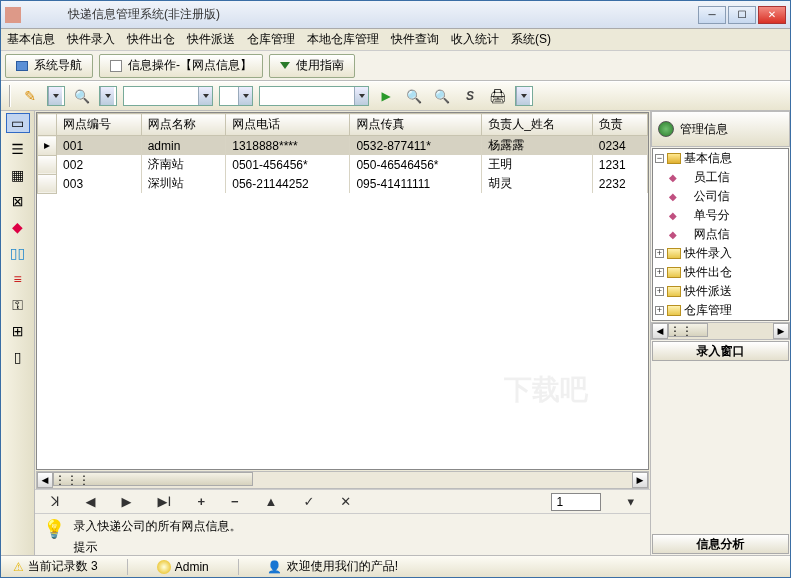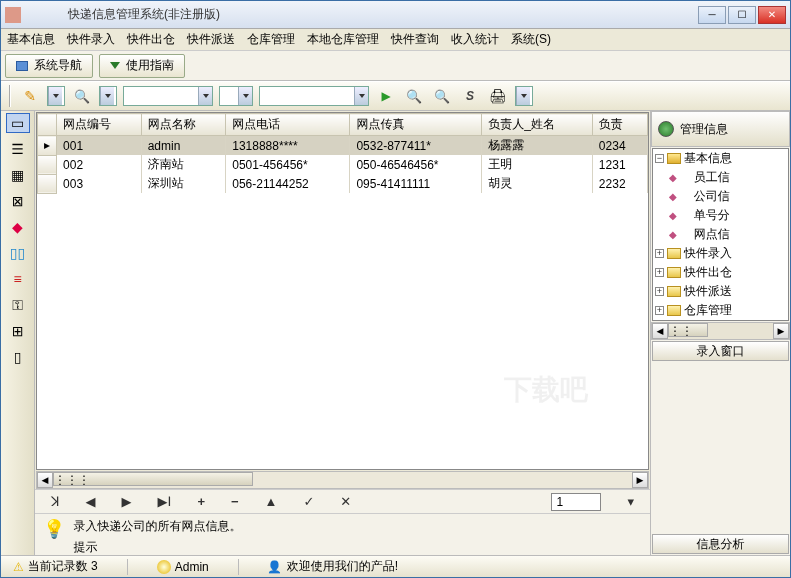--- a/index.html
+++ b/index.html
@@ -60,21 +60,21 @@
 .tree > ul { padding-left: 2px; }
 .tree li { white-space: nowrap; padding: 1px 0; display: flex; align-items: center; gap: 3px; }
 .tree .tw { width: 9px; height: 9px; border: 1px solid #888; font-size: 9px; line-height: 7px; text-align: center; color: #333; display: inline-block; }
 .tree .fld { width: 14px; height: 11px; background: linear-gradient(#fff2b0,#e8c64a); border: 1px solid #b89020; display: inline-block; }
 .tree .fld.open { background: linear-gradient(#ffe890,#e0b030); }
 .tree .leaf::before { content: "◆"; color: #c05080; font-size: 10px; margin-right: 2px; }
 .rscroll { height: 18px; background: #e8e4d4; border: 1px solid #bbb; display: flex; }
 .rscroll .arw { width: 16px; background: linear-gradient(#fff,#ddd); border: 1px solid #aaa; display: flex; align-items: center; justify-content: center; font-size: 9px; }
 .rscroll .track { flex: 1; position: relative; }
 .rscroll .thumb { position: absolute; left: 0; width: 40px; height: 14px; background: linear-gradient(#f4f2e6,#d6d2be); border: 1px solid #aaa; }
-.rbtn { height: 20px; border: 1px solid #aaa; background: linear-gradient(#fff,#e4e0ce); margin: 1px; display: flex; align-items: center; justify-content: center; }
+.rbtn { height: 20px; border: 1px solid #aaa; background: linear-gradient(#fff,#e4e0ce); margin: 1px; display: flex; align-items: center; justify-content: center; font-weight: bold; }
 .status { height: 22px; background: linear-gradient(#fdfcf5,#e6e2ce); border-top: 1px solid #bbb; display: flex; align-items: center; padding: 0 6px; gap: 23px; }
 .status .cell { display: flex; align-items: center; gap: 4px; padding: 0 6px; }
 .status .sep2 { width: 1px; height: 16px; background: #bbb; }
 .status .ic1::before { content:"⚠"; color:#e6b400; }
 .status .ic2 { width: 14px; height: 14px; border-radius: 50%; background: radial-gradient(#ffd,#e6b400); display: inline-block; }
 .status .ic3::before { content:"👤"; }
 .wm { position: absolute; right: 60px; bottom: 60px; font-size: 28px; color: rgba(0,0,0,0.06); font-weight: bold; pointer-events: none; }
 </style>
 </head>
 <body>
@@ -99,20 +99,24 @@
     <span>本地仓库管理</span>
     <span>快件查询</span>
     <span>收入统计</span>
     <span>系统(S)</span>
   </div>
 
   <div class="tabbar">
     <div class="tab">
         <span class="sq"></span>
         <span>系统导航</span>
+      </div>
+    <div class="tab">
+        <span class="pg"></span>
+        <span>信息操作-【网点信息】</span>
       </div>
     <div class="tab">
         <span class="ar"></span>
         <span>使用指南</span>
       </div>
   </div>
 
   <div class="toolbar">
     <div class="sep"></div>
     <div class="tbtn pencil"></div>

